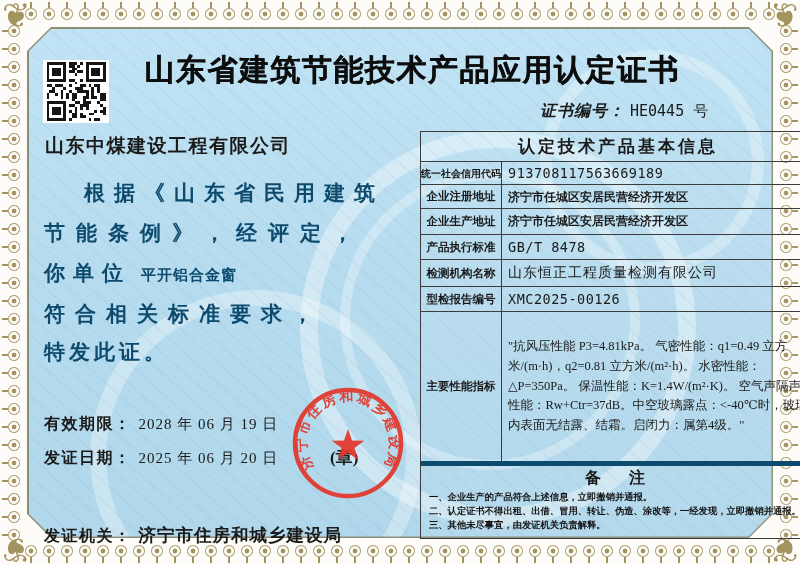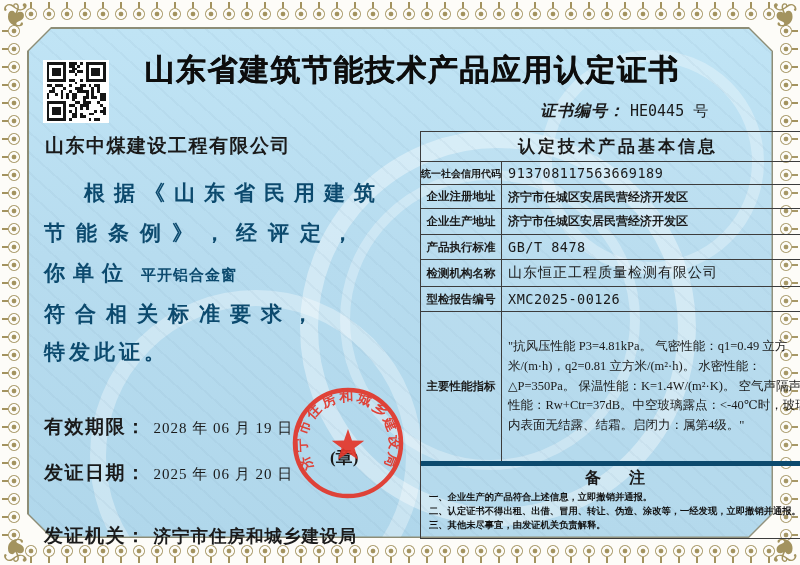--- a/index.html
+++ b/index.html
@@ -65,24 +65,24 @@
   .bl{position:absolute;font-weight:bold;font-size:21px;white-space:nowrap;color:#0c4a6e;}
   .l1{left:84px;top:179px;letter-spacing:9px;}
   .l2{left:44px;top:219px;letter-spacing:11px;}
   .l3{left:44px;top:259px;letter-spacing:8px;}
   .l3 .product{font-size:15px;letter-spacing:1px;margin-left:10px;font-weight:bold;}
   .l4{left:44px;top:300px;letter-spacing:10px;}
   .l5{left:44px;top:338px;letter-spacing:4px;}
 
   
   .field{position:absolute;left:44px;display:flex;align-items:baseline;white-space:nowrap;}
-  .f-label{font-weight:bold;font-size:19px;letter-spacing:1.5px;}
+  .f-label{font-weight:bold;font-size:16px;letter-spacing:1.5px;}
   .f-value{font-size:15px;margin-left:7px;letter-spacing:1px;}
   .f-value.strong{font-weight:bold;font-size:17.5px;letter-spacing:1px;}
-  .fld-validity{top:414px;} .fld-issue{top:448px;margin-top:12px;} .fld-authority{top:492px;margin-top:31px;}
+  .fld-validity{top:414px;} .fld-issue{top:448px;} .fld-authority{top:492px;margin-top:31px;}
   .stamp-note{position:absolute;left:330px;top:446px;font-size:17px;font-weight:bold;z-index:3;}
   .seal{position:absolute;left:288px;top:383px;width:120px;height:120px;z-index:4;opacity:.93;}
 
   
   .cert-table{position:absolute;left:420px;top:131px;width:396px;box-sizing:border-box;
     border:1.5px solid #3c3c3c;background:rgba(255,255,255,.05);}
   .t-header{height:29px;display:flex;align-items:center;justify-content:center;
     font-weight:bold;font-size:17px;letter-spacing:3px;}
   .trow{display:flex;border-top:1px solid #3c3c3c;box-sizing:border-box;}
   .tl{width:80px;flex:none;border-right:1px solid #3c3c3c;display:flex;align-items:center;

